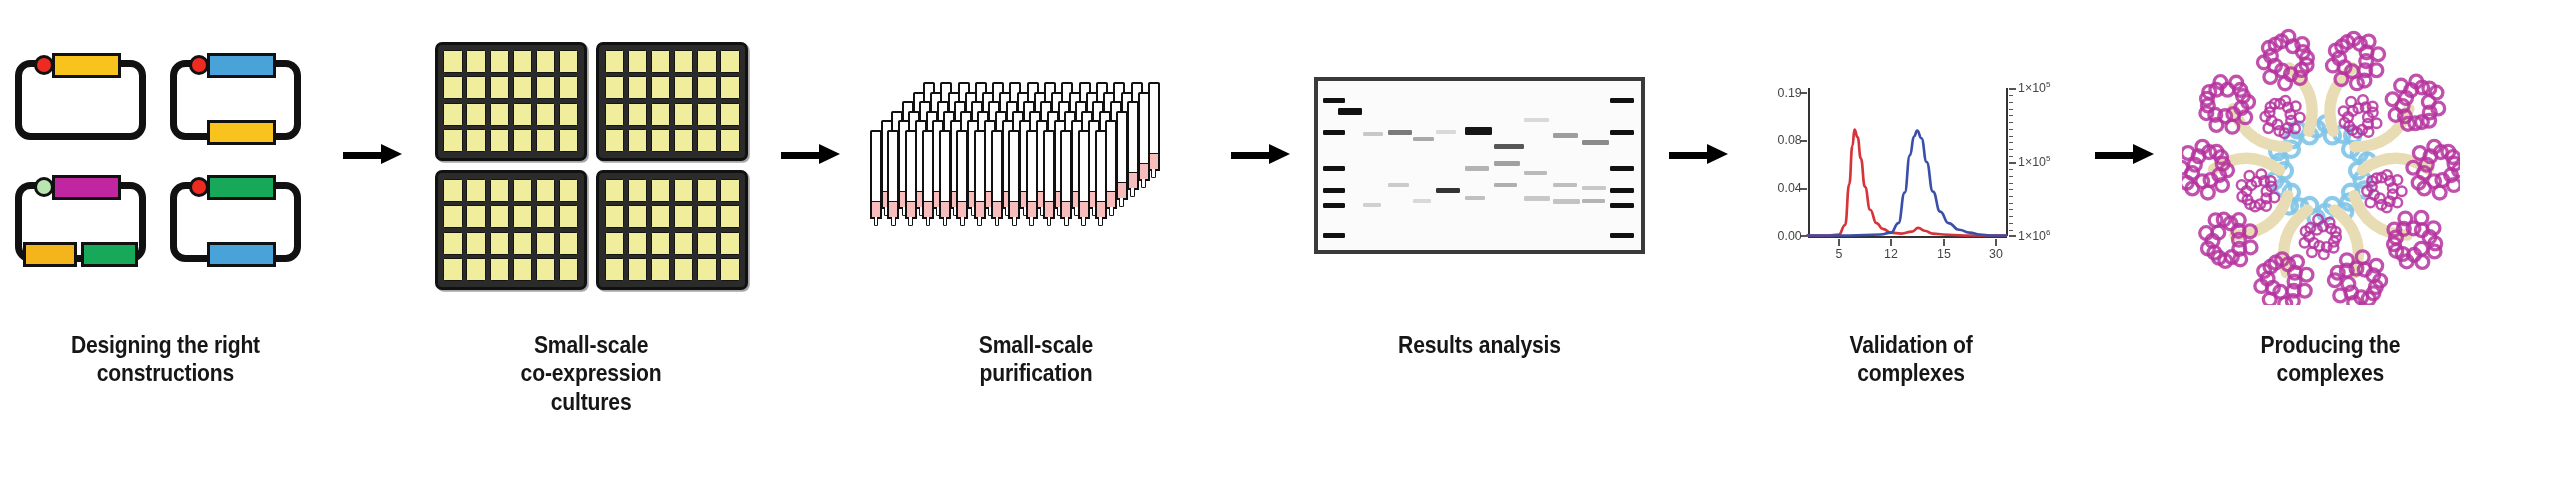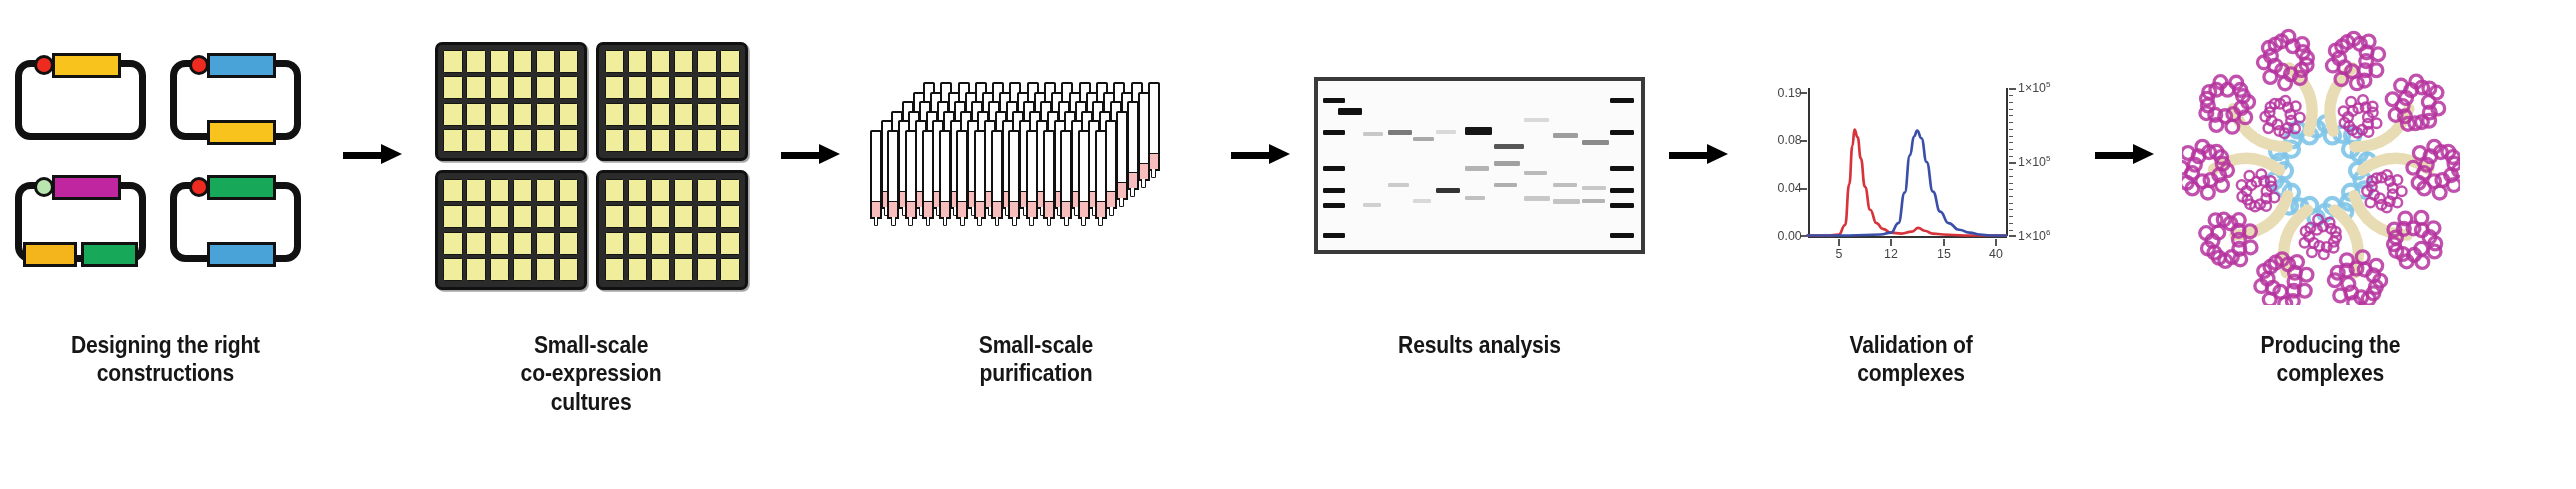--- a/index.html
+++ b/index.html
@@ -657,21 +657,21 @@
           <div class="yl" style="left: 4.7px; top: 80px;">0.08</div>
           <div class="tick" style="left: 54px; top: 39px; width: 7px; height: 1.8px;"></div>
           <div class="yl" style="left: 4.7px; top: 33px;">0.19</div>
           <div class="tick" style="left: 92px; top: 186px; width: 1.8px; height: 7px;"></div>
           <div class="xt" style="left: 78px; top: 194px;">5</div>
           <div class="tick" style="left: 144px; top: 186px; width: 1.8px; height: 7px;"></div>
           <div class="xt" style="left: 130px; top: 194px;">12</div>
           <div class="tick" style="left: 197px; top: 186px; width: 1.8px; height: 7px;"></div>
           <div class="xt" style="left: 183px; top: 194px;">15</div>
           <div class="tick" style="left: 249px; top: 186px; width: 1.8px; height: 7px;"></div>
-          <div class="xt" style="left: 235px; top: 194px;">40</div>
+          <div class="xt" style="left: 235px; top: 194px;">30</div>
           <div class="tick" style="left: 263px; top: 35px; width: 7px; height: 1.8px;"></div>
           <div class="yr" style="left: 272px; top: 27px;">1×10<sup>5</sup></div>
           <div class="tick" style="left: 263px; top: 109px; width: 7px; height: 1.8px;"></div>
           <div class="yr" style="left: 272px; top: 101px;">1×10<sup>5</sup></div>
           <div class="tick" style="left: 263px; top: 182px; width: 7px; height: 1.8px;"></div>
           <div class="yr" style="left: 272px; top: 175px;">1×10<sup>6</sup></div>
           <div class="tick" style="left: 263px; top: 42px; width: 4.1px; height: 1.2px;"></div>
           <div class="tick" style="left: 263px; top: 49px; width: 4.1px; height: 1.2px;"></div>
           <div class="tick" style="left: 263px; top: 56px; width: 4.1px; height: 1.2px;"></div>
           <div class="tick" style="left: 263px; top: 62px; width: 4.1px; height: 1.2px;"></div>

